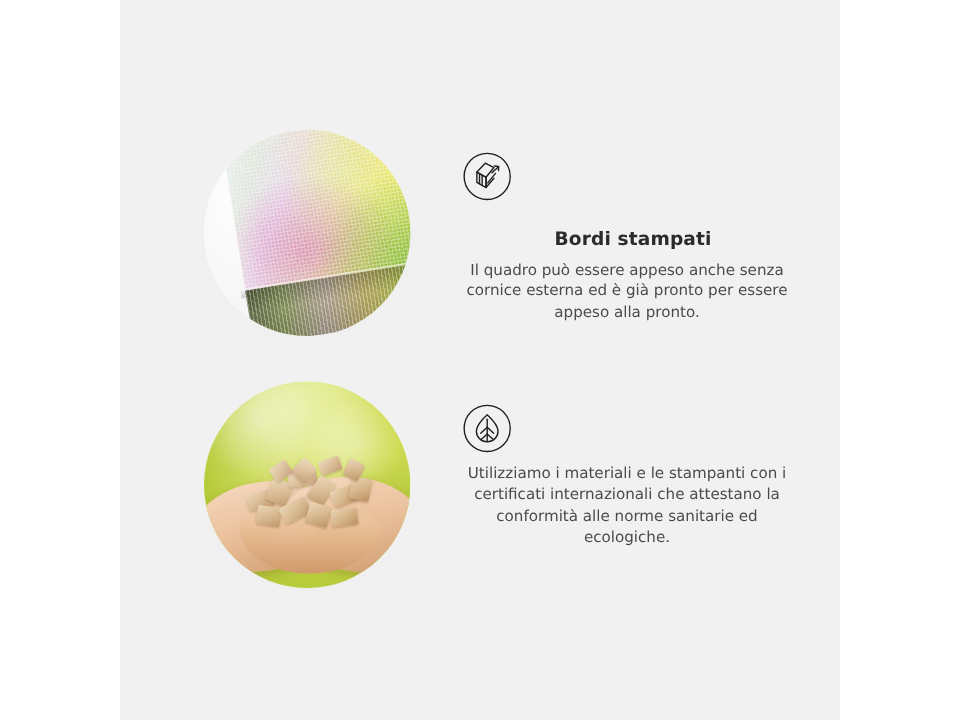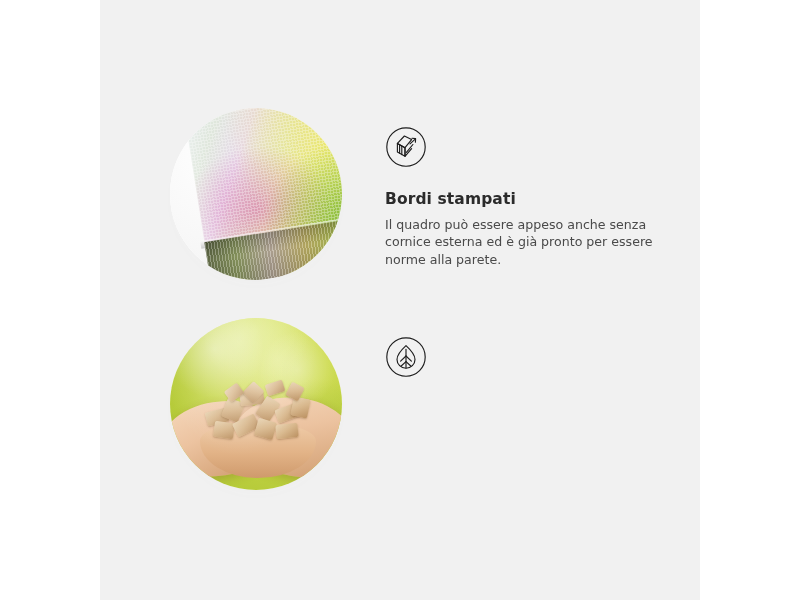--- a/index.html
+++ b/index.html
@@ -28,20 +28,21 @@
     top: 0;
     width: 600px;
     height: 600px;
     background: #f1f1f1;
   }
 
   .feature-row {
     position: absolute;
     left: 0;
     width: 600px;
+    text-align: center;
   }
   .feature-row.row-1 { top: 108px; height: 170px; }
   .feature-row.row-2 { top: 318px; height: 170px; }
 
   
   .media-wrap {
     position: absolute;
     left: 70px;
     top: 0;
     width: 172px;
@@ -262,21 +263,21 @@
             <path d="M12.4 17.4 L20.0 21.7 L26.6 13.6 L19.4 10.0 Z"></path>
             <path d="M20.0 21.7 L20.0 30.3 L26.6 22.6"></path>
             <path d="M14.6 19.0 L14.6 27.2"></path>
             <path d="M16.8 20.3 L16.8 28.6"></path>
             <path d="M21.4 26.4 L27.9 18.5"></path>
             <path d="M25.0 17.9 L30.2 13.1"></path>
             <path d="M27.0 12.3 L30.6 12.6 L30.4 16.2"></path>
           </g>
         </svg>
         <h2 class="feature-title">Bordi stampati</h2>
-        <p class="feature-desc">Il quadro può essere appeso anche senza cornice esterna ed è già pronto per essere norme alla parete.</p>
+        <p class="feature-desc">Il quadro può essere appeso anche senza cornice esterna ed è già pronto per essere appeso alla pronto.</p>
       </div>
     </div>
 
     <div class="feature-row row-2">
 
       <div class="media-wrap">
         <div class="media-shadow"></div>
         <div class="media-circle">
           <div class="photo-eco">
             <div class="pe-bokeh"></div>
@@ -309,17 +310,18 @@
           <circle cx="21" cy="21" r="19.2" fill="none" stroke="#1d1d1d" stroke-width="1.15"></circle>
           <g fill="none" stroke="#1d1d1d" stroke-width="1.15" stroke-linejoin="round" stroke-linecap="round">
             <path d="M21 9.6 C26.9 15.0 30.0 19.4 30.0 23.4 C30.0 28.3 26.0 32.2 21 32.2 C16.0 32.2 12.0 28.3 12.0 23.4 C12.0 19.4 15.1 15.0 21 9.6 Z"></path>
             <path d="M21 13.4 L21 32.0"></path>
             <path d="M21 20.0 L15.6 25.1"></path>
             <path d="M21 20.0 L26.4 25.1"></path>
             <path d="M21 25.6 L16.2 30.0"></path>
             <path d="M21 25.6 L25.8 30.0"></path>
           </g>
         </svg>
+        <p class="feature-desc">Utilizziamo i materiali e le stampanti con i certificati internazionali che attestano la conformità alle norme sanitarie ed ecologiche.</p>
       </div>
     </div>
 
   </div>
 </div>
 
 </body></html>

